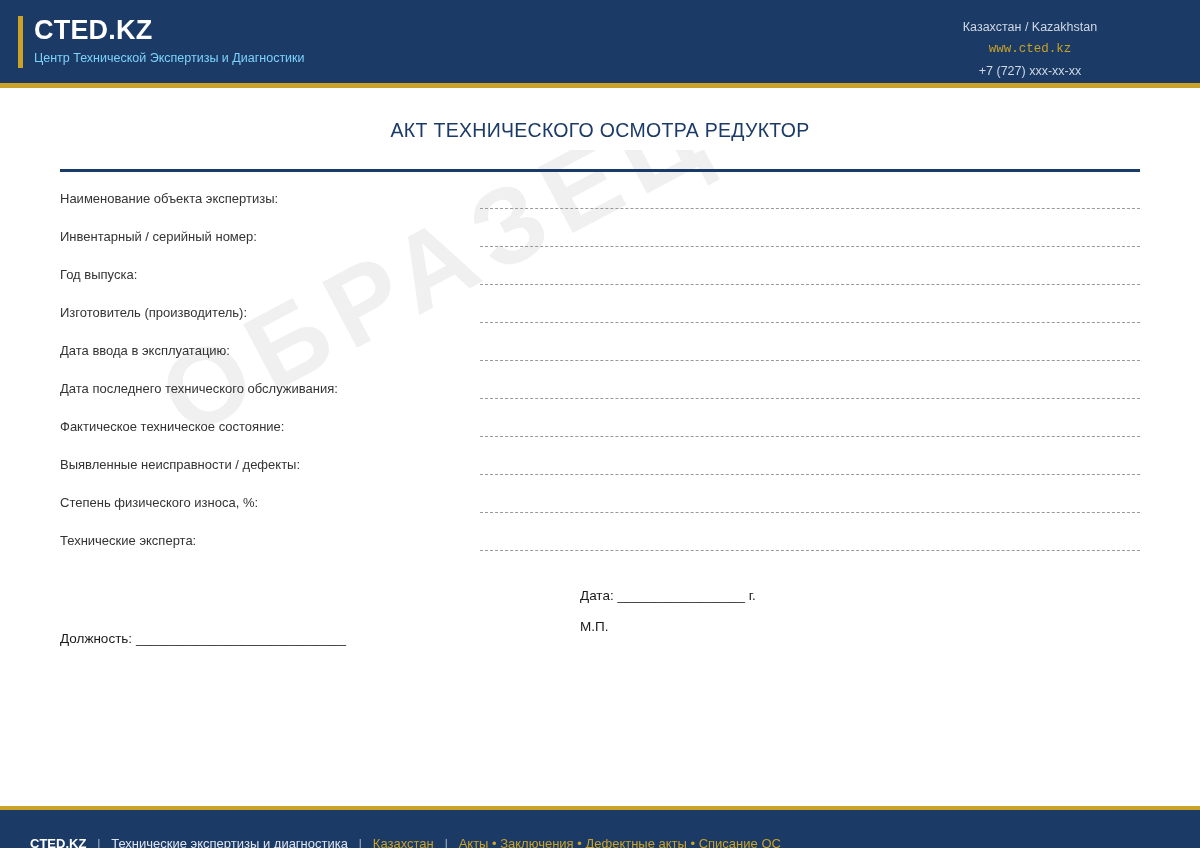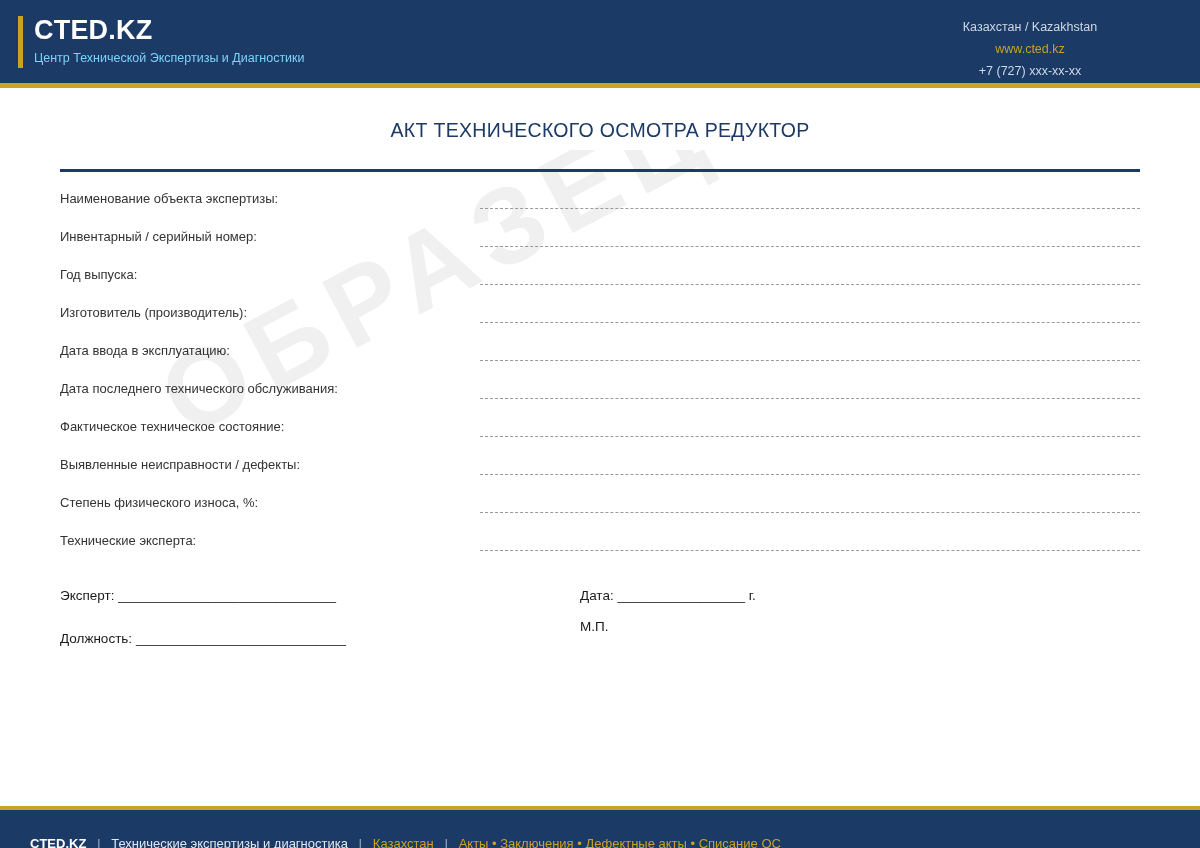--- a/index.html
+++ b/index.html
@@ -62,21 +62,21 @@
     right: 40px;
     top: 16px;
     text-align: center;
     width: 260px;
   }
   .hr-line {
     font-size: 12.5px;
     line-height: 22px;
     color: #cfd8e4;
   }
-  .hr-line.site { color: #c9a227; }
+  .hr-line.site { color: #c9a227; font-family: Liberation Mono, monospace; }
   .hr-line.phone { color: #cfd8e4; }
 
   
   .watermark {
     position: absolute;
     left: 0;
     top: 150px;
     width: 1200px;
     height: 560px;
     pointer-events: none;
@@ -240,24 +240,20 @@
       <div class="field-label">Степень физического износа, %:</div>
       <div class="field-line"></div>
     </div>
     <div class="field-row">
       <div class="field-label">Технические эксперта:</div>
       <div class="field-line"></div>
     </div>
   </div>
 
   <div class="signatures">
-    <div class="sig-left-1">
-      <span>Эксперт:</span>
-      <span class="sig-underline">_____________________________</span>
-    </div>
     <div class="sig-left-2">
       <span>Должность:</span>
       <span class="sig-underline">____________________________</span>
     </div>
     <div class="sig-right-1">
       <span>Дата:</span>
       <span class="sig-underline">_________________</span>
       <span>г.</span>
     </div>
     <div class="sig-right-2">М.П.</div>

